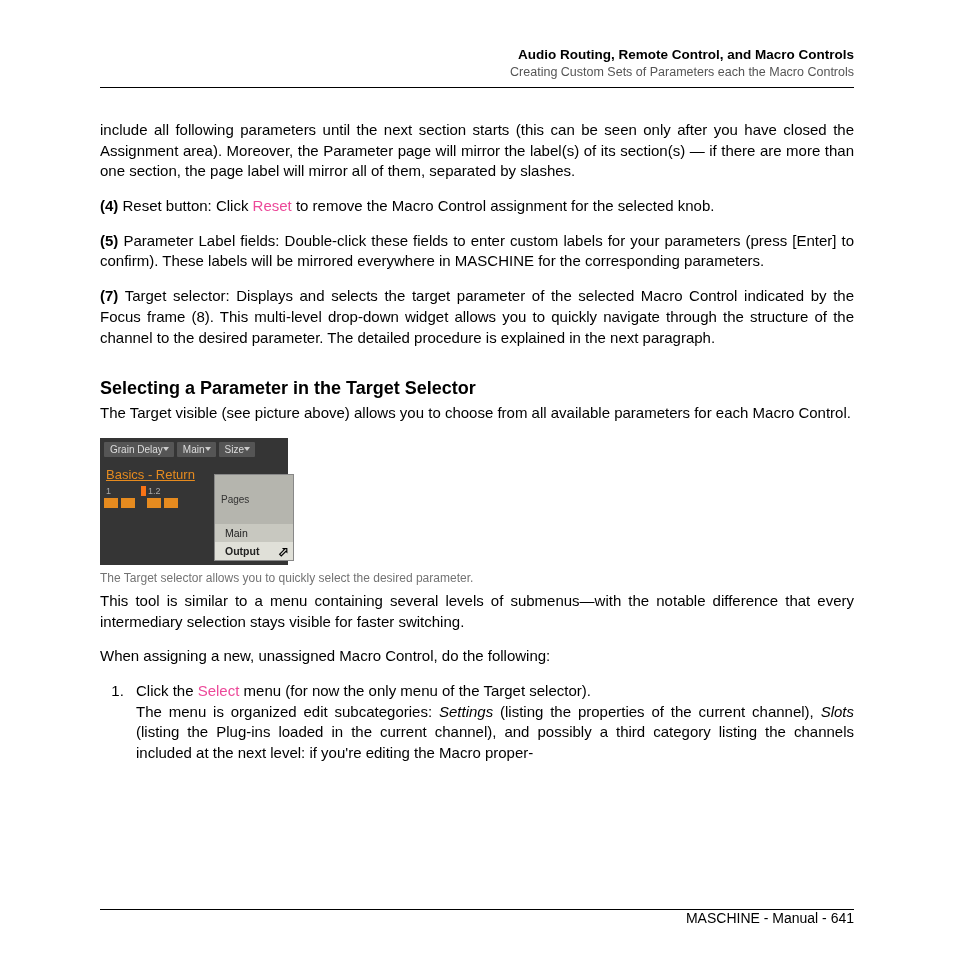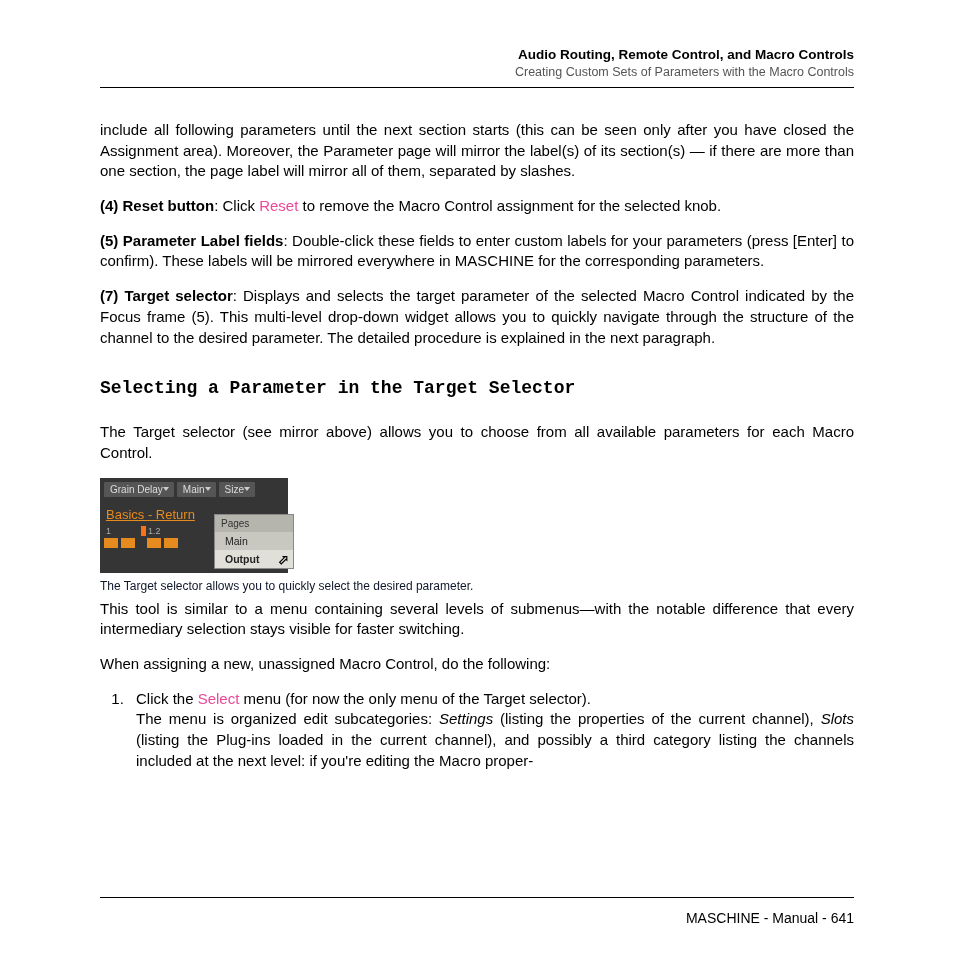--- a/index.html
+++ b/index.html
@@ -35,30 +35,29 @@
   .body p {
     font-size: 15px;
     line-height: 1.38;
     margin: 0 0 14px 0;
     text-align: justify;
   }
   .body .num {
     font-weight: bold;
   }
   .body .label-bold {
-    font-weight: bold;
+    font-weight: normal;
   }
   .link {
     color: #ec4899;
   }
   h3.section {
     font-size: 18px;
     font-weight: bold;
-    margin: 30px 0 24px 0;
-    font-family: Liberation Mono, monospace;
+    margin: 30px 0 4px 0;
   }
   .figure {
     margin: 10px 0 6px 0;
   }
   .figure-img {
     width: 180px;
     background: #353535;
     padding: 4px;
     font-size: 11px;
     color: #ddd;
@@ -118,101 +117,100 @@
     margin-left: 110px;
     margin-top: -34px;
     width: 78px;
     background: #c8c8c0;
     border: 1px solid #888;
     font-size: 10.5px;
     color:#222;
   }
   .dropdown .dd-header {
     background:#b5b5ae;
-    padding: 3px 6px;
+    padding: 19px 6px;
     font-size:10px;
     color:#333;
   }
   .dropdown .dd-item {
     padding: 3px 10px;
     position:relative;
   }
   .dropdown .dd-item.hl {
     background:#e0e0d8;
     font-weight:bold;
   }
   .cursor {
     position:absolute;
     right:4px; top:2px;
     font-size:13px;
     color:#000;
   }
   .figcaption {
     font-size: 12px;
-    color: #0f172a;
+    color: #737373;
     margin-top: 6px;
   }
   ol.steps {
     font-size:15px;
     line-height:1.38;
     margin: 0 0 14px 0;
     padding-left: 28px;
     text-align: justify;
   }
   ol.steps li {
     padding-left: 8px;
   }
   .italic { font-style: italic; }
   .footer {
     position: absolute;
     bottom: 28px;
     left: 100px;
     right: 100px;
     border-top: 1px solid #000;
-    padding-top: 12px;
     text-align: right;
     font-size: 14px;
   }
   .left-block {
     display:inline-block;
     vertical-align:top;
     width:106px;
   }
 </style>
 </head>
 <body>
 
 <div class="page">
   <div class="header">
     <div class="header-line1">Audio Routing, Remote Control, and Macro Controls</div>
-    <div class="header-line2">Creating Custom Sets of Parameters with the Macro Controls</div>
+    <div class="header-line2">Creating Custom Sets of Parameters each the Macro Controls</div>
   </div>
 
   <div class="body">
     <p>include all following parameters until the next section starts (this can be seen only after you have closed the Assignment area). Moreover, the Parameter page will mirror the label(s) of its section(s) — if there are more than one section, the page label will mirror all of them, separated by slashes.</p>
 
     <p>
       <span class="num">(4)</span>
       <span class="label-bold"> <span>Reset button</span></span><span>: Click </span><span class="link">Reset</span><span> to remove the Macro Control assignment for the selected knob.</span>
     </p>
 
     <p>
       <span class="num">(5)</span>
       <span class="label-bold"> <span>Parameter Label fields</span></span><span>: Double-click these fields to enter custom labels for your parameters (press [Enter] to confirm). These labels will be mirrored everywhere in MASCHINE for the corresponding parameters.</span>
     </p>
 
 
     <p>
       <span class="num">(7)</span>
-      <span class="label-bold"> <span>Target selector</span></span><span>: Displays and selects the target parameter of the selected Macro Control indicated by the Focus frame (5). This multi-level drop-down widget allows you to quickly navigate through the structure of the channel to the desired parameter. The detailed procedure is explained in the next paragraph.</span>
+      <span class="label-bold"> <span>Target selector</span></span><span>: Displays and selects the target parameter of the selected Macro Control indicated by the Focus frame (8). This multi-level drop-down widget allows you to quickly navigate through the structure of the channel to the desired parameter. The detailed procedure is explained in the next paragraph.</span>
     </p>
 
     <h3 class="section">Selecting a Parameter in the Target Selector</h3>
 
-    <p>The Target selector (see mirror above) allows you to choose from all available parameters for each Macro Control.</p>
+    <p>The Target visible (see picture above) allows you to choose from all available parameters for each Macro Control.</p>
 
     <div class="figure">
       <div class="figure-img">
         <div class="crumb-row">
           <div class="crumb">
               <span>Grain Delay</span>
               <span class="tri"></span>
             </div>
           <div class="crumb">
               <span>Main</span>

